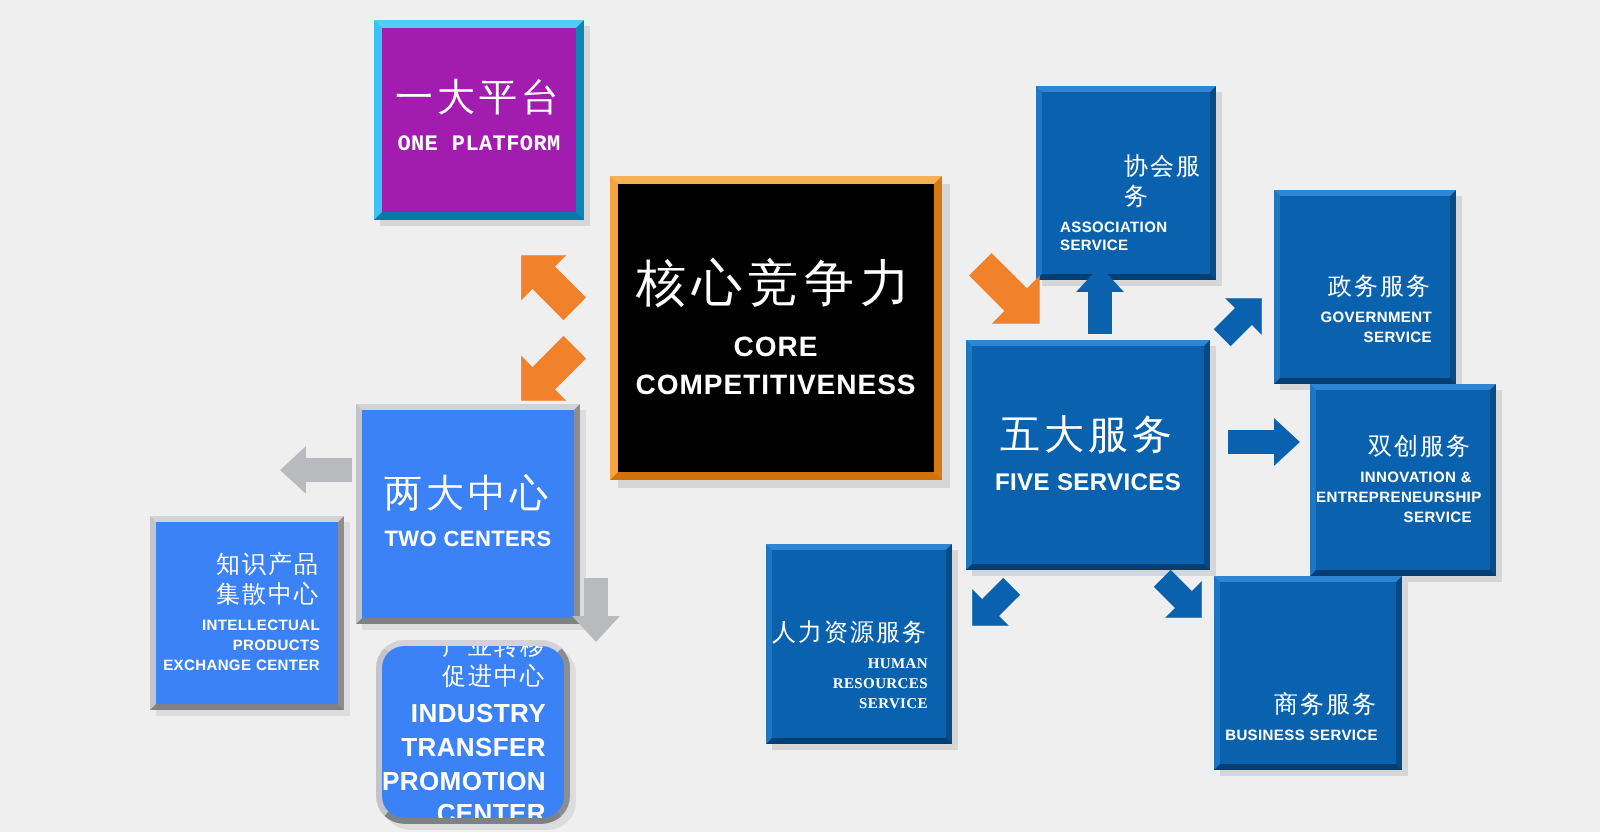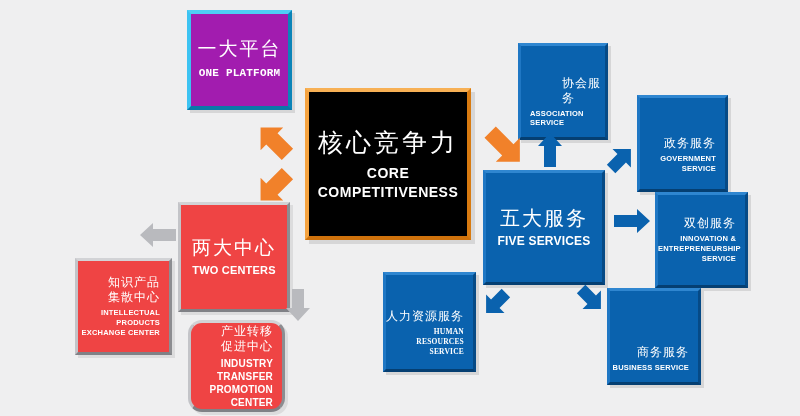--- a/index.html
+++ b/index.html
@@ -70,21 +70,21 @@
     border-left:3px solid #1f77c4;
     border-right:3px solid #064a86;
     border-bottom:3px solid #053f72;
     box-shadow:3px 3px 0 rgba(0,0,0,.10);
   }
   .b-blue-main .cn{font-size:20px;letter-spacing:2px;}
   .b-blue-main .en{font-size:12px;}
 
   
   .b-gray{
-    background:#ef4444;
+    background:#3b82f6;
     border-top:3px solid #d2d3d6;
     border-left:3px solid #c3c4c8;
     border-right:3px solid #8c8d91;
     border-bottom:3px solid #808186;
     box-shadow:3px 3px 0 rgba(0,0,0,.08);
   }
   .b-gray-main .cn{font-size:19px;letter-spacing:2px;}
   .b-gray-main .en{font-size:11px;}
 
   
@@ -123,21 +123,21 @@
     <div class="cn" style="font-size:12px;">知识产品
 集散中心</div>
     <div class="en" style="font-size:7.5px;">INTELLECTUAL
 PRODUCTS
 EXCHANGE CENTER</div>
   </div>
 
   <div class="box b-gray ta-right" style="left:188px;top:320px;width:97px;height:92px;border-radius:14px;">
     <div class="cn" style="font-size:12px;">产业转移
 促进中心</div>
-    <div class="en" style="font-size:10px;">INDUSTRY TRANSFER
+    <div class="en" style="font-size:13px;">INDUSTRY TRANSFER
 PROMOTION CENTER</div>
   </div>
 
   <div class="box b-blue b-blue-main ta-center" style="left:483px;top:170px;width:122px;height:115px;">
     <div class="cn">五大服务</div>
     <div class="en">FIVE SERVICES</div>
   </div>
 
   <div class="box b-blue ta-left push-down" style="left:518px;top:43px;width:90px;height:97px;">
     <div class="cn" style="font-size:12px;margin-left:32px;">协会服务</div>

